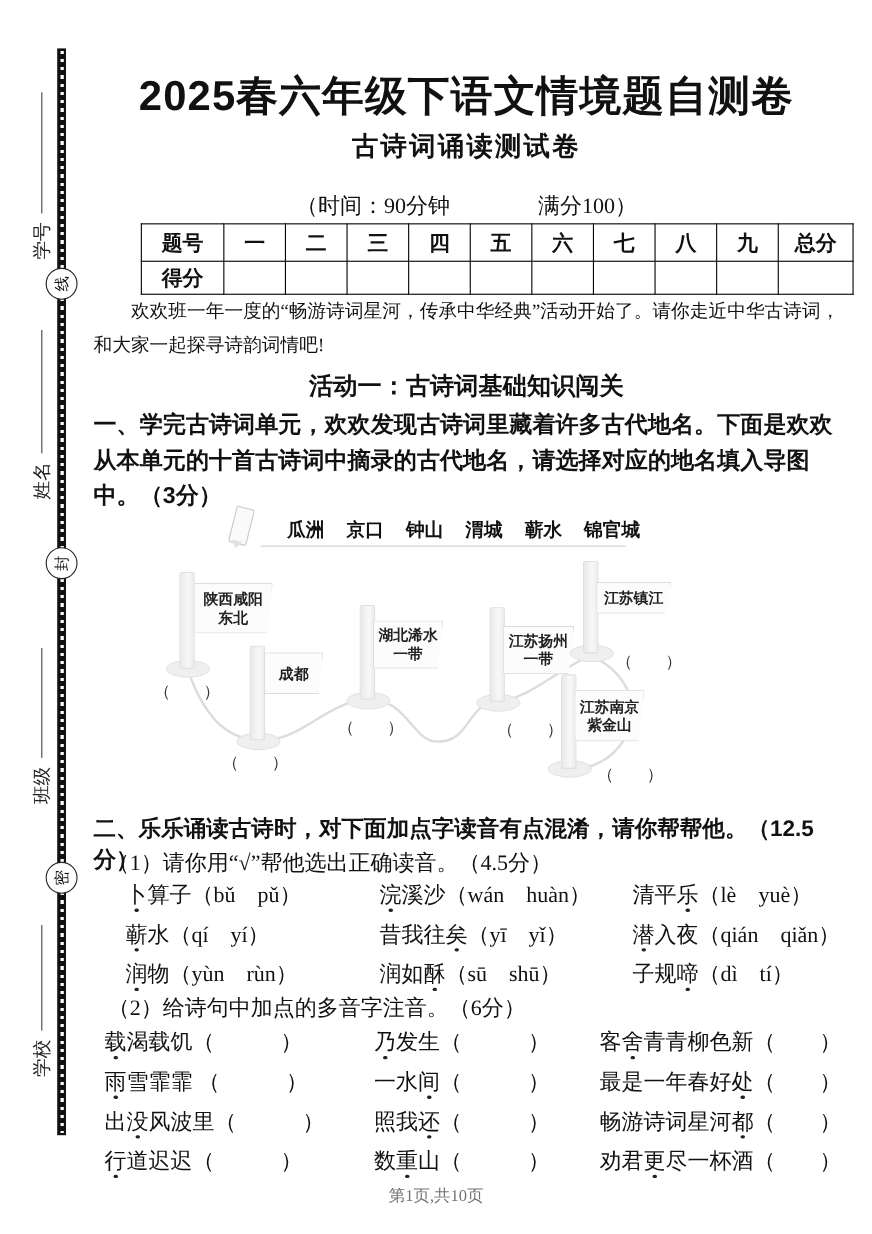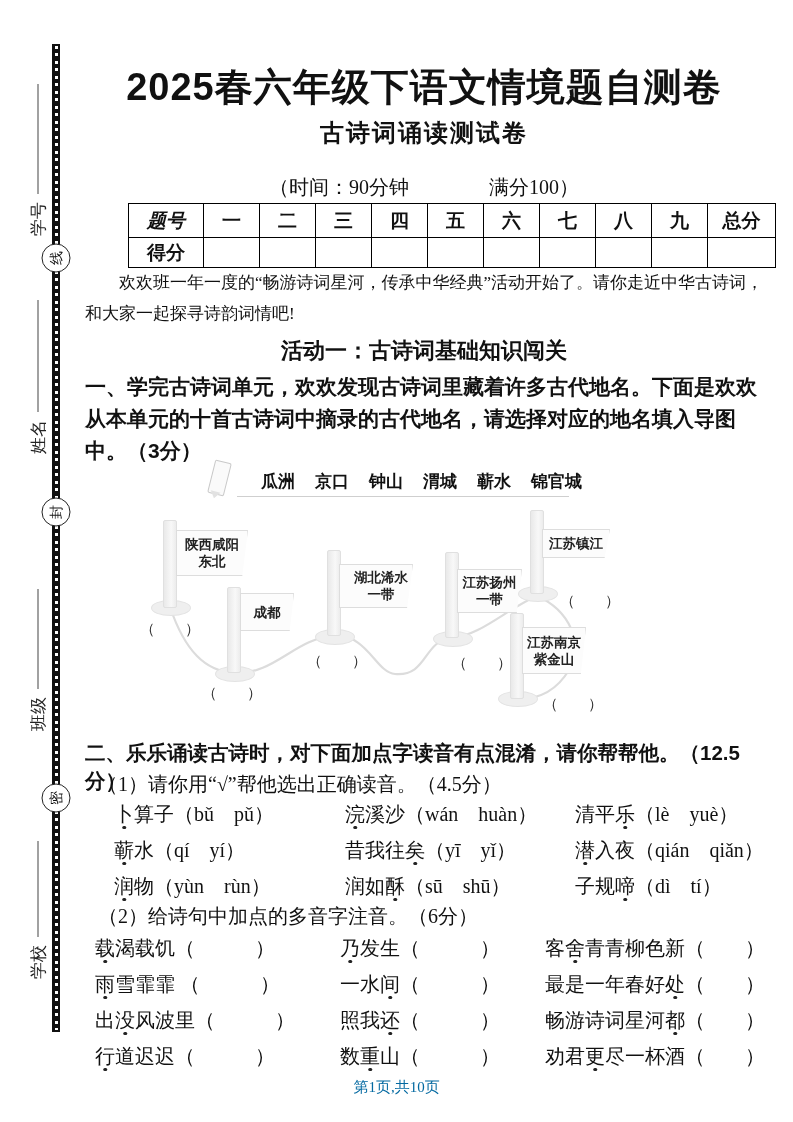--- a/index.html
+++ b/index.html
@@ -73,21 +73,21 @@
   .pbase{position:absolute;width:38px;height:14px;background:#efefef;border:1px solid #e3e3e3;
     border-radius:50%;}
   .flag{position:absolute;background:#fcfcfc;border:1px solid #ddd;
     display:flex;flex-direction:column;align-items:center;justify-content:center;
     font-weight:700;font-size:13.5px;line-height:17px;color:#222;text-align:center;
     font-family:"Liberation Sans","DejaVu Sans",sans-serif;
     clip-path:polygon(0 0,100% 0,92% 100%,0 100%);}
   .map-ans{position:absolute;font-size:15px;color:#333;white-space:pre;}
 
   .footer{position:absolute;left:0;top:1078px;width:793px;text-align:center;
-    font-size:15px;color:#0369a1;}
+    font-size:15px;color:#737373;}
 </style>
 </head>
 <body>
 
 <div class="seal-line"></div>
 
 <div class="side-field" style="top:160px;">
   <span>学号</span>
   <span class="fld-line" style="width:110px;"></span>
 </div>
@@ -113,21 +113,21 @@
   <span class="fld-line" style="width:96px;"></span>
 </div>
 
 <div class="title1 sans">2025春六年级下语文情境题自测卷</div>
 <div class="title2 sans">古诗词诵读测试卷</div>
 <div class="meta">（时间：90分钟　　　　满分100）</div>
 
 <table class="score">
   <tbody>
       <tr class="hd">
-    <td style="width:72px;font-style:italic;">题号</td>
+    <td style="width:72px;">题号</td>
     <td style="width:53px;">一</td>
     <td style="width:53px;">二</td>
     <td style="width:53px;">三</td>
     <td style="width:53px;">四</td>
     <td style="width:53px;">五</td>
     <td style="width:53px;">六</td>
     <td style="width:53px;">七</td>
     <td style="width:53px;">八</td>
     <td style="width:53px;">九</td>
     <td style="width:65px;">总分</td>
@@ -178,21 +178,21 @@
 
   <div class="pbase" style="left:82px;top:210px;"></div>
   <div class="pole" style="left:94px;top:131px;height:84px;"></div>
   <div class="flag" style="left:107px;top:137px;width:52px;height:36px;">
     <span>成都</span>
   </div>
   <div class="map-ans" style="left:69px;top:228px;">（　　）</div>
 
   <div class="pbase" style="left:182px;top:173px;"></div>
   <div class="pole" style="left:194px;top:94px;height:84px;"></div>
-  <div class="flag" style="left:206px;top:108px;width:62px;height:42px;padding-left:10px;">
+  <div class="flag" style="left:206px;top:108px;width:62px;height:42px;">
     <span>湖北浠水</span>
     <span>一带</span>
   </div>
   <div class="map-ans" style="left:174px;top:196px;">（　　）</div>
 
   <div class="pbase" style="left:300px;top:175px;"></div>
   <div class="pole" style="left:312px;top:96px;height:84px;"></div>
   <div class="flag" style="left:324px;top:113px;width:63px;height:42px;">
     <span>江苏扬州</span>
     <span>一带</span>

